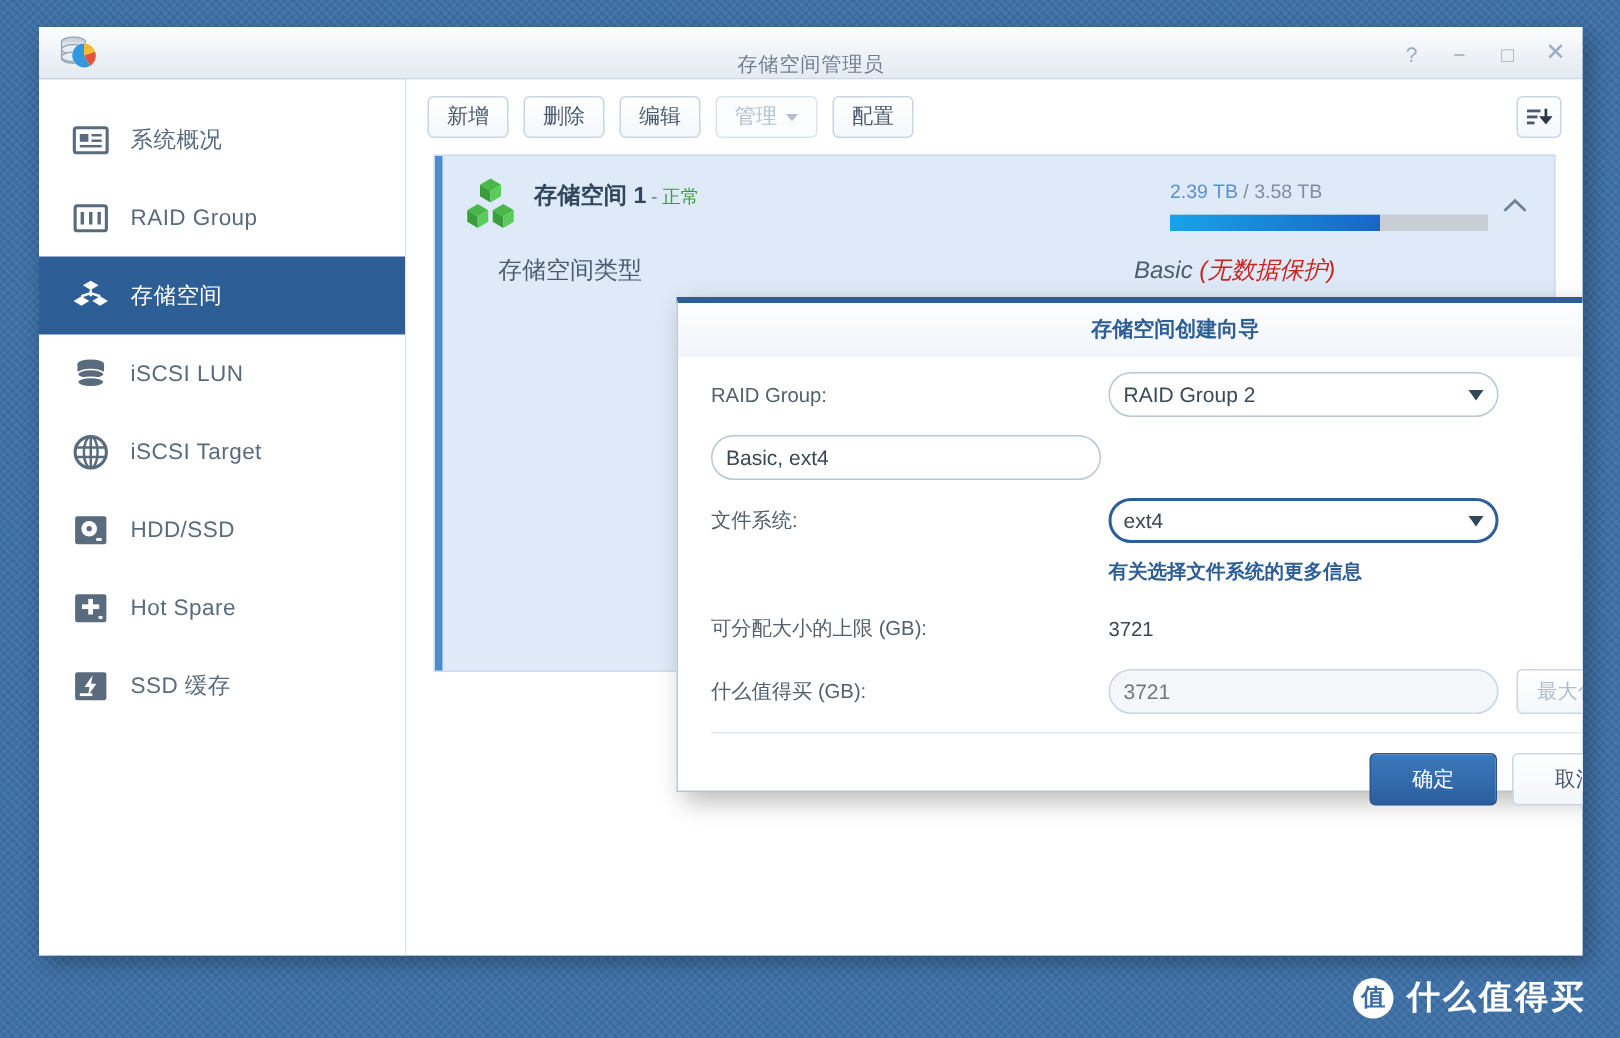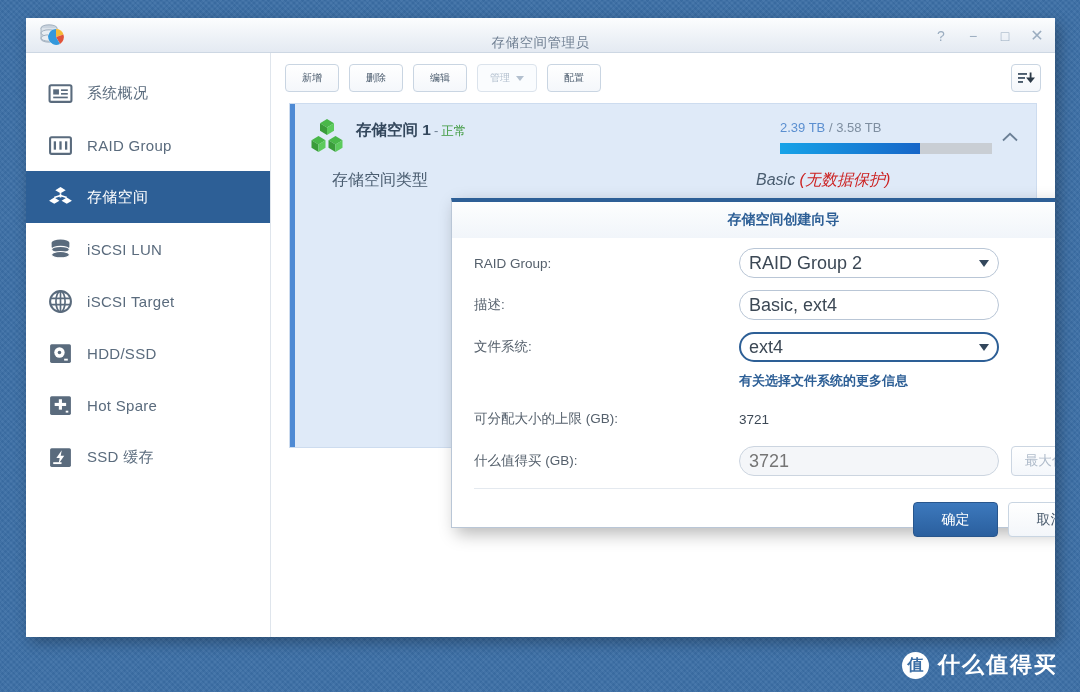--- a/index.html
+++ b/index.html
@@ -96,21 +96,21 @@
     padding: 0 12px 0 14px;
     gap: 10px;
     position: relative;
   }
   .tb-btn {
     min-width: 54px; height: 28px;
     padding: 0 12px;
     background: linear-gradient(to bottom, #ffffff, #f4f7fb);
     border: 1px solid #c9d5e2;
     border-radius: 4px;
-    font-size: 10px;
+    font-size: 14px;
     color: #4a5b6d;
     display: flex; align-items: center; justify-content: center;
     gap: 6px;
     cursor: default;
     font-family: "Liberation Sans", sans-serif;
   }
   .tb-btn.disabled { color: #b3c0cf; border-color: #dbe3ec; background:#fafcfe; }
   .caret {
     width: 0; height: 0;
     border-left: 4px solid transparent;
@@ -194,21 +194,21 @@
   #dialog-title { font-size: 14px; font-weight: bold; color: #2d5f96; }
   #dialog-body { flex: 1; padding: 10px 22px 0 22px; position: relative; }
   .form-row { display: flex; align-items: center; margin-bottom: 12px; height: 30px; }
   .form-label { width: 265px; font-size: 13.5px; color: #55606c; }
   .ctl { width: 260px; height: 30px; position: relative; }
   .ctl input[type=text] {
     width: 100%; height: 30px;
     border: 1px solid #b9c6d6;
     border-radius: 15px;
     padding: 0 29px 0 9px;
-    font-size: 18px; color: #3c4855;
+    font-size: 14px; color: #3c4855;
     font-family: "Liberation Sans", sans-serif;
     background: #ffffff;
     outline: none;
   }
   .ctl.focused input[type=text] { border: 2px solid #2d5f96; padding-left: 8px; }
   .ctl.disabled input[type=text] {
     background: #f4f6f9; color: #a9b4c0; border-color: #ccd5e0;
   }
   .dd-arrow {
     position: absolute; right: 10px; top: 12px;
@@ -444,21 +444,20 @@
 
           <div class="form-row">
             <div class="form-label">RAID Group:</div>
             <div class="ctl">
               <input type="text" readonly="" value="RAID Group 2" style="">
               <span class="dd-arrow"></span>
             </div>
           </div>
 
           <div class="form-row">
-            <div class="form-label">描述:</div>
             <div class="ctl">
               <input type="text" value="Basic, ext4" style="">
             </div>
           </div>
 
           <div class="form-row">
             <div class="form-label">文件系统:</div>
             <div class="ctl focused">
               <input type="text" readonly="" value="ext4" style="">
               <span class="dd-arrow"></span>

